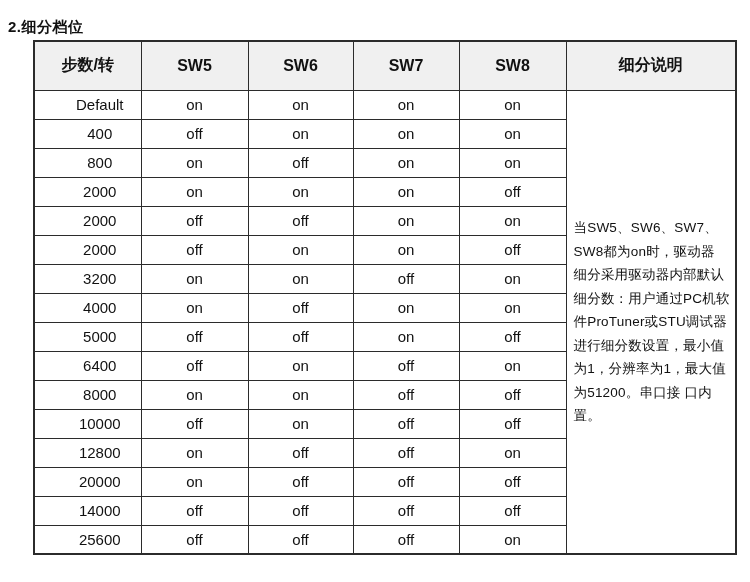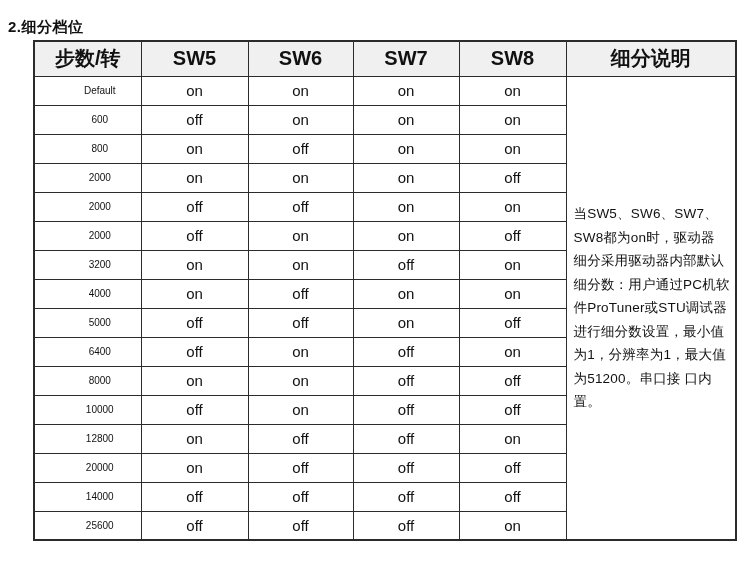--- a/index.html
+++ b/index.html
@@ -41,31 +41,31 @@
     border: 2px solid var(--border);
   }
   .dip-table th, .dip-table td {
     border: 1px solid var(--border);
     text-align: center;
     padding: 0;
     overflow: hidden;
   }
   .dip-table thead th {
     background: var(--header-bg);
-    height: 35px;
-    font-size: 20px;
+    height: 49px;
+    font-size: 16px;
     font-weight: bold;
   }
   .dip-table tbody td {
     height: 29px;
     font-size: 15px;
     background: #ffffff;
   }
   .dip-table td.c-steps {
-    font-size: 10px;
+    font-size: 15px;
     padding-left: 24px;
   }
   .dip-table td.note-cell {
     text-align: left;
     vertical-align: middle;
     font-size: 13.5px;
     line-height: 23.5px;
     padding: 4px 5px 4px 7px;
     letter-spacing: 0.2px;
   }
@@ -106,21 +106,21 @@
     <tbody>
         <tr>
     <td class="c-steps">Default</td>
     <td>on</td>
     <td>on</td>
     <td>on</td>
     <td>on</td>
   <td class="note-cell" rowspan="16">当SW5、SW6、SW7、SW8都为on时，驱动器 细分采用驱动器内部默认细分数：用户通过PC机软件ProTuner或STU调试器进行细分数设置，最小值为1，分辨率为1，最大值为51200。串口接 口内置。</td>
         </tr>
         <tr>
-    <td class="c-steps">600</td>
+    <td class="c-steps">400</td>
     <td>off</td>
     <td>on</td>
     <td>on</td>
     <td>on</td>
   </tr>
         <tr>
     <td class="c-steps">800</td>
     <td>on</td>
     <td>off</td>
     <td>on</td>

